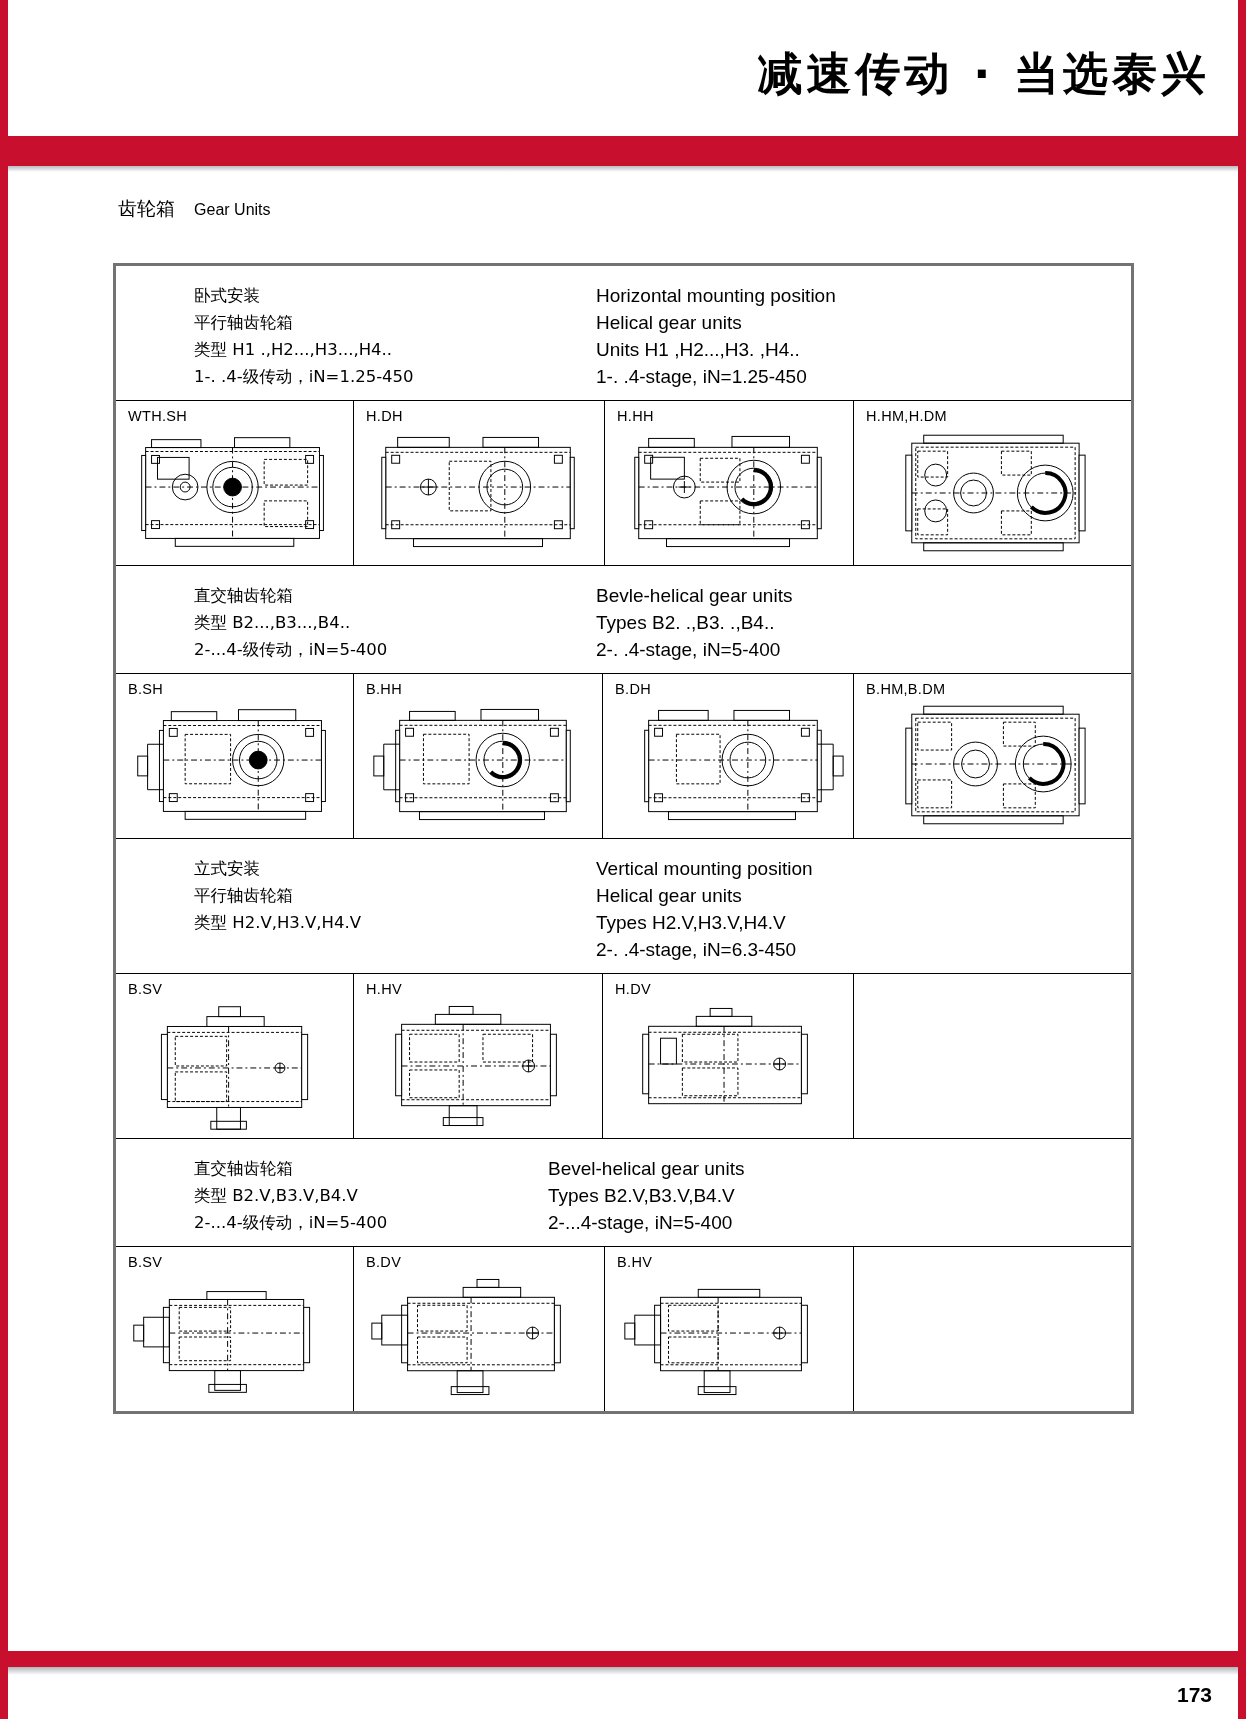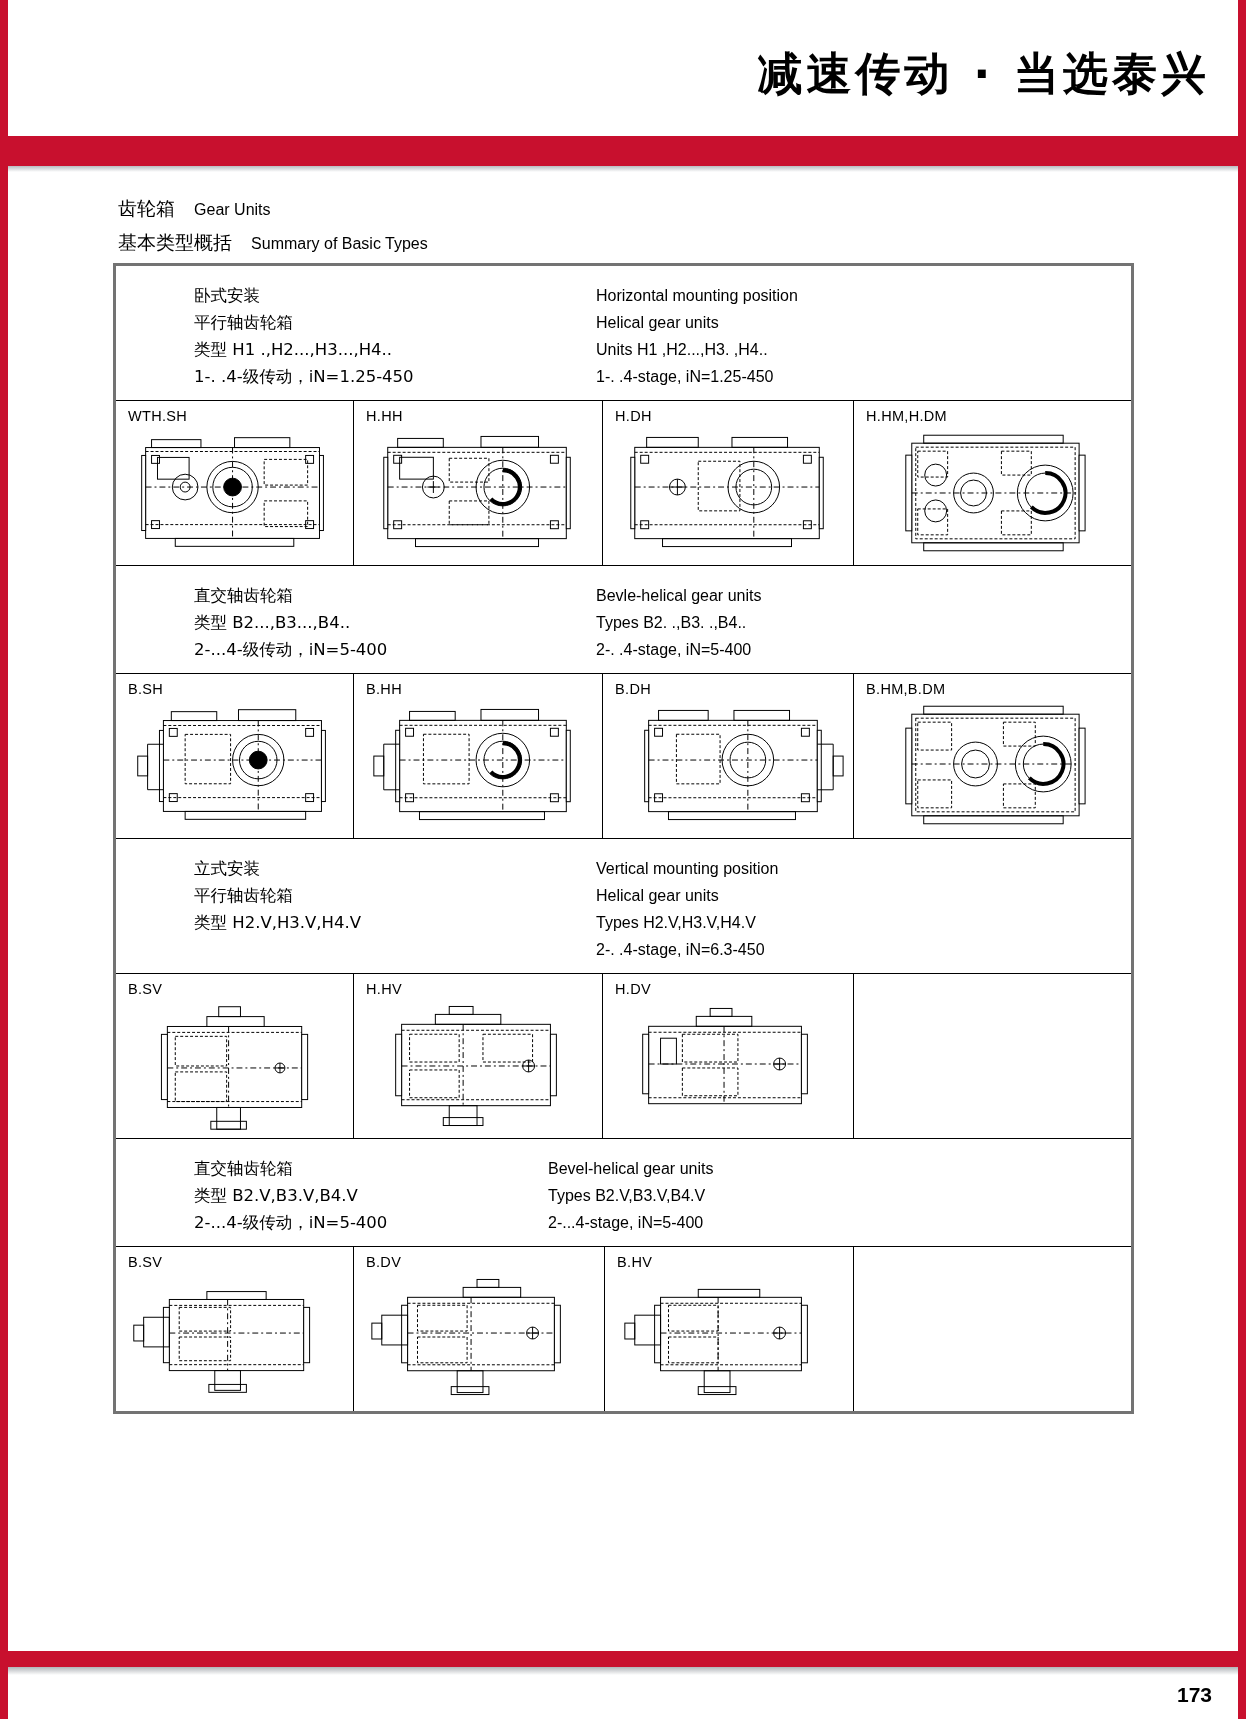--- a/index.html
+++ b/index.html
@@ -142,21 +142,21 @@
     box-sizing: border-box;
   }
   .tline {
     font-size: 16.5px;
     line-height: 27px;
     white-space: nowrap;
     font-family: "DejaVu Sans", sans-serif;
   }
   .tline.en {
     font-family: "Liberation Sans", sans-serif;
-    font-size: 16px;
+    font-size: 19px;
   }
 
   
   .fig-row {
     display: flex;
     border-top: 1px solid #000;
     border-bottom: 1px solid #000;
   }
   .fig-row.no-bottom { border-bottom: none; }
   .fig-cell {
@@ -206,24 +206,20 @@
   <div class="header">
     <div class="header-title">减速传动 · 当选泰兴</div>
   </div>
   <div class="header-rule"></div>
   <div class="header-rule-shadow"></div>
 
   <div class="doc-titles">
     <div class="doc-title-line">
       <span class="zh">齿轮箱</span>
       &nbsp;&nbsp;<span class="en">Gear Units</span>
-    </div>
-    <div class="doc-title-line">
-      <span class="zh">基本类型概括</span>
-      &nbsp;&nbsp;<span class="en">Summary of Basic Types</span>
     </div>
   </div>
 
   <div class="content">
 
     <div class="section-text">
       <div class="col-zh">
         <div class="tline">卧式安装</div>
         <div class="tline">平行轴齿轮箱</div>
         <div class="tline">类型 H1 .,H2...,H3...,H4..</div>
@@ -264,20 +260,49 @@
               <rect x="192" y="96" width="8" height="8"></rect>
               <rect x="150" y="34" width="44" height="26" stroke-dasharray="3 2"></rect>
               <rect x="150" y="76" width="44" height="26" stroke-dasharray="3 2"></rect>
               <line x1="30" y1="100" x2="206" y2="100" stroke-dasharray="3 2"></line>
               <line x1="30" y1="26" x2="206" y2="26" stroke-dasharray="3 2"></line>
             </g>
           </svg>
         </div>
       </div>
 
+      <div class="fig-cell w4c">
+        <div class="fig-label">H.DH</div>
+        <div class="fig-art">
+          <svg viewBox="0 0 252 134" preserveAspectRatio="xMidYMid meet">
+            <g fill="none" stroke="#000" stroke-width="1">
+              <rect x="32" y="22" width="186" height="92"></rect>
+              <rect x="28" y="32" width="4" height="72" fill="#fff"></rect>
+              <rect x="218" y="32" width="4" height="72" fill="#fff"></rect>
+              <rect x="44" y="12" width="52" height="10"></rect>
+              <rect x="130" y="12" width="56" height="10"></rect>
+              <rect x="60" y="114" width="130" height="8"></rect>
+              <line x1="32" y1="62" x2="218" y2="62" stroke-dasharray="6 3 2 3"></line>
+              <line x1="152" y1="22" x2="152" y2="114" stroke-dasharray="6 3 2 3"></line>
+              <circle cx="152" cy="62" r="26"></circle>
+              <circle cx="152" cy="62" r="18"></circle>
+              <circle cx="75" cy="62" r="8"></circle>
+              <path d="M67 62 l16 0 M75 54 l0 16"></path>
+              <rect x="96" y="36" width="42" height="50" stroke-dasharray="3 2"></rect>
+              <rect x="38" y="30" width="8" height="8"></rect>
+              <rect x="38" y="96" width="8" height="8"></rect>
+              <rect x="202" y="30" width="8" height="8"></rect>
+              <rect x="202" y="96" width="8" height="8"></rect>
+              <line x1="32" y1="100" x2="218" y2="100" stroke-dasharray="3 2"></line>
+              <line x1="32" y1="27" x2="218" y2="27" stroke-dasharray="3 2"></line>
+            </g>
+          </svg>
+        </div>
+      </div>
+
       <div class="fig-cell w4b">
         <div class="fig-label">H.HH</div>
         <div class="fig-art">
           <svg viewBox="0 0 250 134" preserveAspectRatio="xMidYMid meet">
             <g fill="none" stroke="#000" stroke-width="1">
               <rect x="34" y="22" width="180" height="92"></rect>
               <rect x="30" y="32" width="4" height="72" fill="#fff"></rect>
               <rect x="214" y="32" width="4" height="72" fill="#fff"></rect>
               <rect x="44" y="13" width="46" height="9"></rect>
               <rect x="128" y="11" width="58" height="11"></rect>
@@ -296,49 +321,20 @@
               <rect x="198" y="96" width="8" height="8"></rect>
               <line x1="34" y1="100" x2="214" y2="100" stroke-dasharray="3 2"></line>
               <line x1="34" y1="27" x2="214" y2="27" stroke-dasharray="3 2"></line>
               <rect x="96" y="33" width="40" height="24" stroke-dasharray="3 2"></rect>
               <rect x="96" y="76" width="40" height="24" stroke-dasharray="3 2"></rect>
             </g>
           </svg>
         </div>
       </div>
 
-      <div class="fig-cell w4c">
-        <div class="fig-label">H.DH</div>
-        <div class="fig-art">
-          <svg viewBox="0 0 252 134" preserveAspectRatio="xMidYMid meet">
-            <g fill="none" stroke="#000" stroke-width="1">
-              <rect x="32" y="22" width="186" height="92"></rect>
-              <rect x="28" y="32" width="4" height="72" fill="#fff"></rect>
-              <rect x="218" y="32" width="4" height="72" fill="#fff"></rect>
-              <rect x="44" y="12" width="52" height="10"></rect>
-              <rect x="130" y="12" width="56" height="10"></rect>
-              <rect x="60" y="114" width="130" height="8"></rect>
-              <line x1="32" y1="62" x2="218" y2="62" stroke-dasharray="6 3 2 3"></line>
-              <line x1="152" y1="22" x2="152" y2="114" stroke-dasharray="6 3 2 3"></line>
-              <circle cx="152" cy="62" r="26"></circle>
-              <circle cx="152" cy="62" r="18"></circle>
-              <circle cx="75" cy="62" r="8"></circle>
-              <path d="M67 62 l16 0 M75 54 l0 16"></path>
-              <rect x="96" y="36" width="42" height="50" stroke-dasharray="3 2"></rect>
-              <rect x="38" y="30" width="8" height="8"></rect>
-              <rect x="38" y="96" width="8" height="8"></rect>
-              <rect x="202" y="30" width="8" height="8"></rect>
-              <rect x="202" y="96" width="8" height="8"></rect>
-              <line x1="32" y1="100" x2="218" y2="100" stroke-dasharray="3 2"></line>
-              <line x1="32" y1="27" x2="218" y2="27" stroke-dasharray="3 2"></line>
-            </g>
-          </svg>
-        </div>
-      </div>
-
       <div class="fig-cell w4d">
         <div class="fig-label">H.HM,H.DM</div>
         <div class="fig-art">
           <svg viewBox="0 0 278 134" preserveAspectRatio="xMidYMid meet">
             <g fill="none" stroke="#000" stroke-width="1">
               <rect x="58" y="18" width="168" height="100"></rect>
               <rect x="52" y="30" width="6" height="76" fill="#fff"></rect>
               <rect x="226" y="30" width="6" height="76" fill="#fff"></rect>
               <rect x="70" y="10" width="140" height="8"></rect>
               <rect x="70" y="118" width="140" height="8"></rect>

